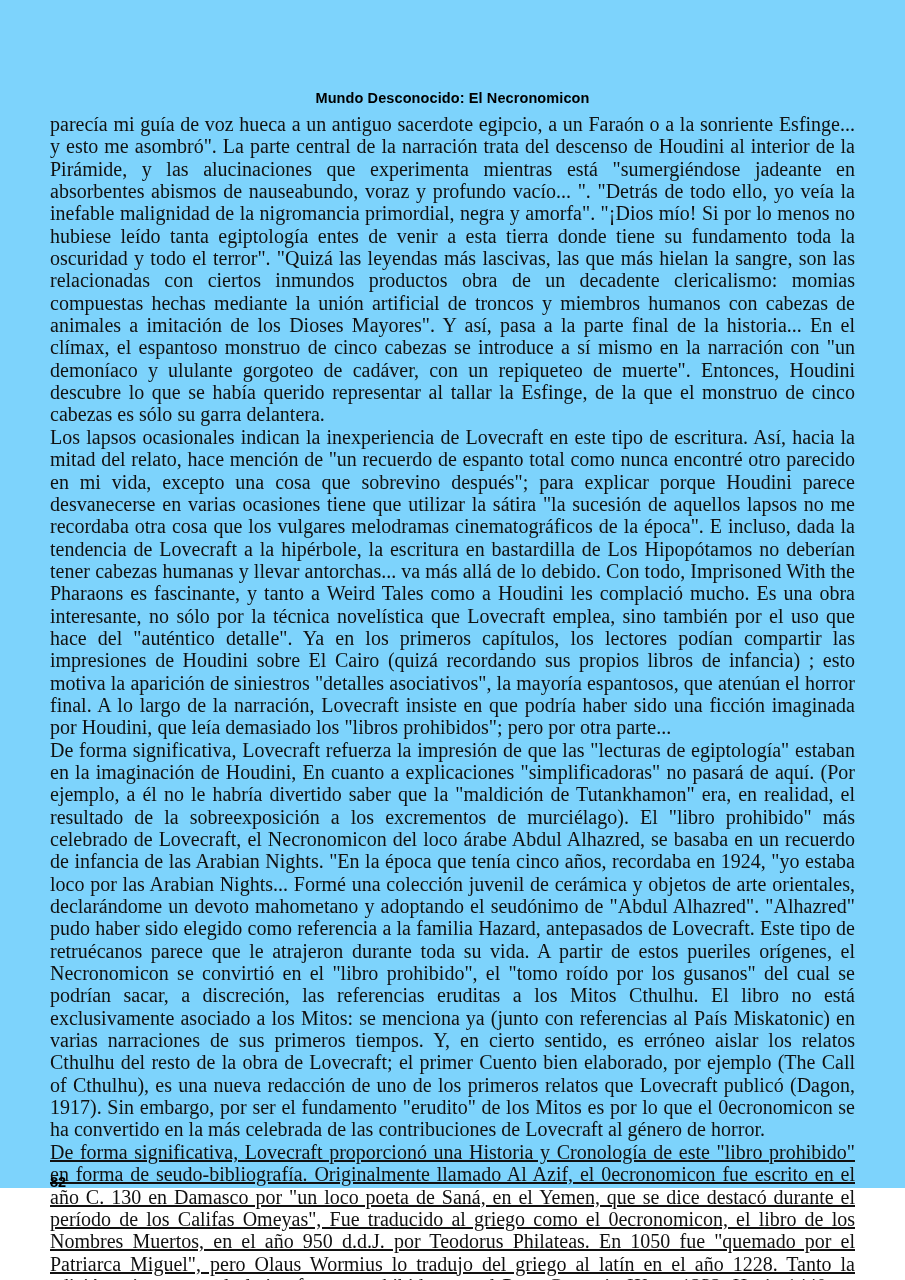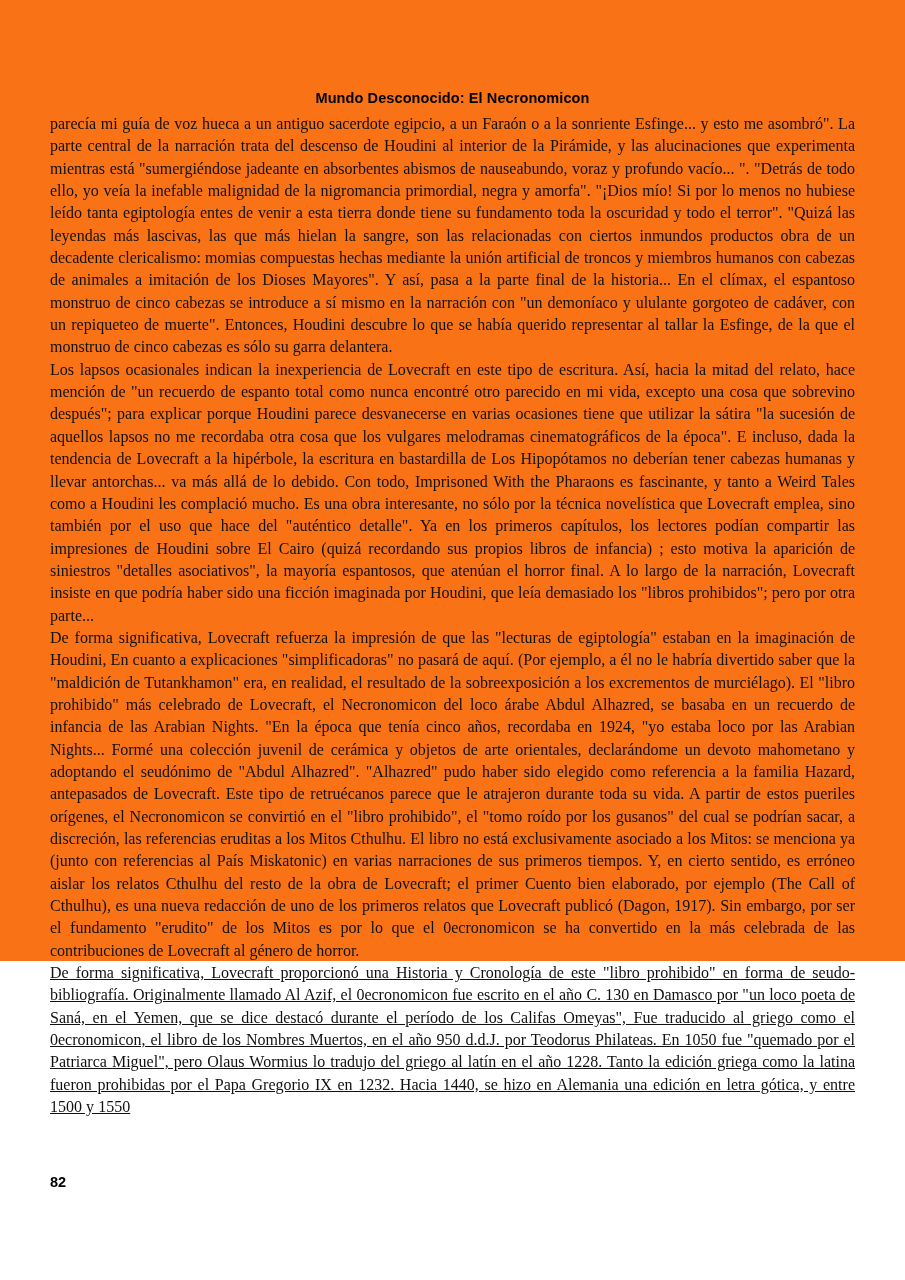--- a/index.html
+++ b/index.html
@@ -10,22 +10,22 @@
   body {
     width: 905px;
     height: 1280px;
     overflow: hidden;
     font-family: "Liberation Serif", "DejaVu Serif", serif;
     color: #000000;
   }
   .page {
     position: relative;
     width: 905px;
-    height: 961px;
-    background: #f97316;
+    height: 1188px;
+    background: #7dd3fc;
     box-sizing: border-box;
   }
   .running-head {
     position: absolute;
     top: 89px;
     left: 50px;
     right: 50px;
     text-align: center;
     font-family: "Liberation Sans", "DejaVu Sans", sans-serif;
     font-weight: bold;
@@ -38,21 +38,21 @@
     position: absolute;
     top: 113px;
     left: 50px;
     width: 805px;
   }
   .para {
     margin: 0;
     padding: 0;
     text-align: justify;
     text-justify: inter-word;
-    font-size: 16px;
+    font-size: 20px;
     line-height: 22.35px;
     color: #111111;
     -webkit-hyphens: none;
     hyphens: none;
     word-spacing: 0.1px;
   }
   .para:last-child {
     text-align: justify;
     text-decoration: underline;
   }

